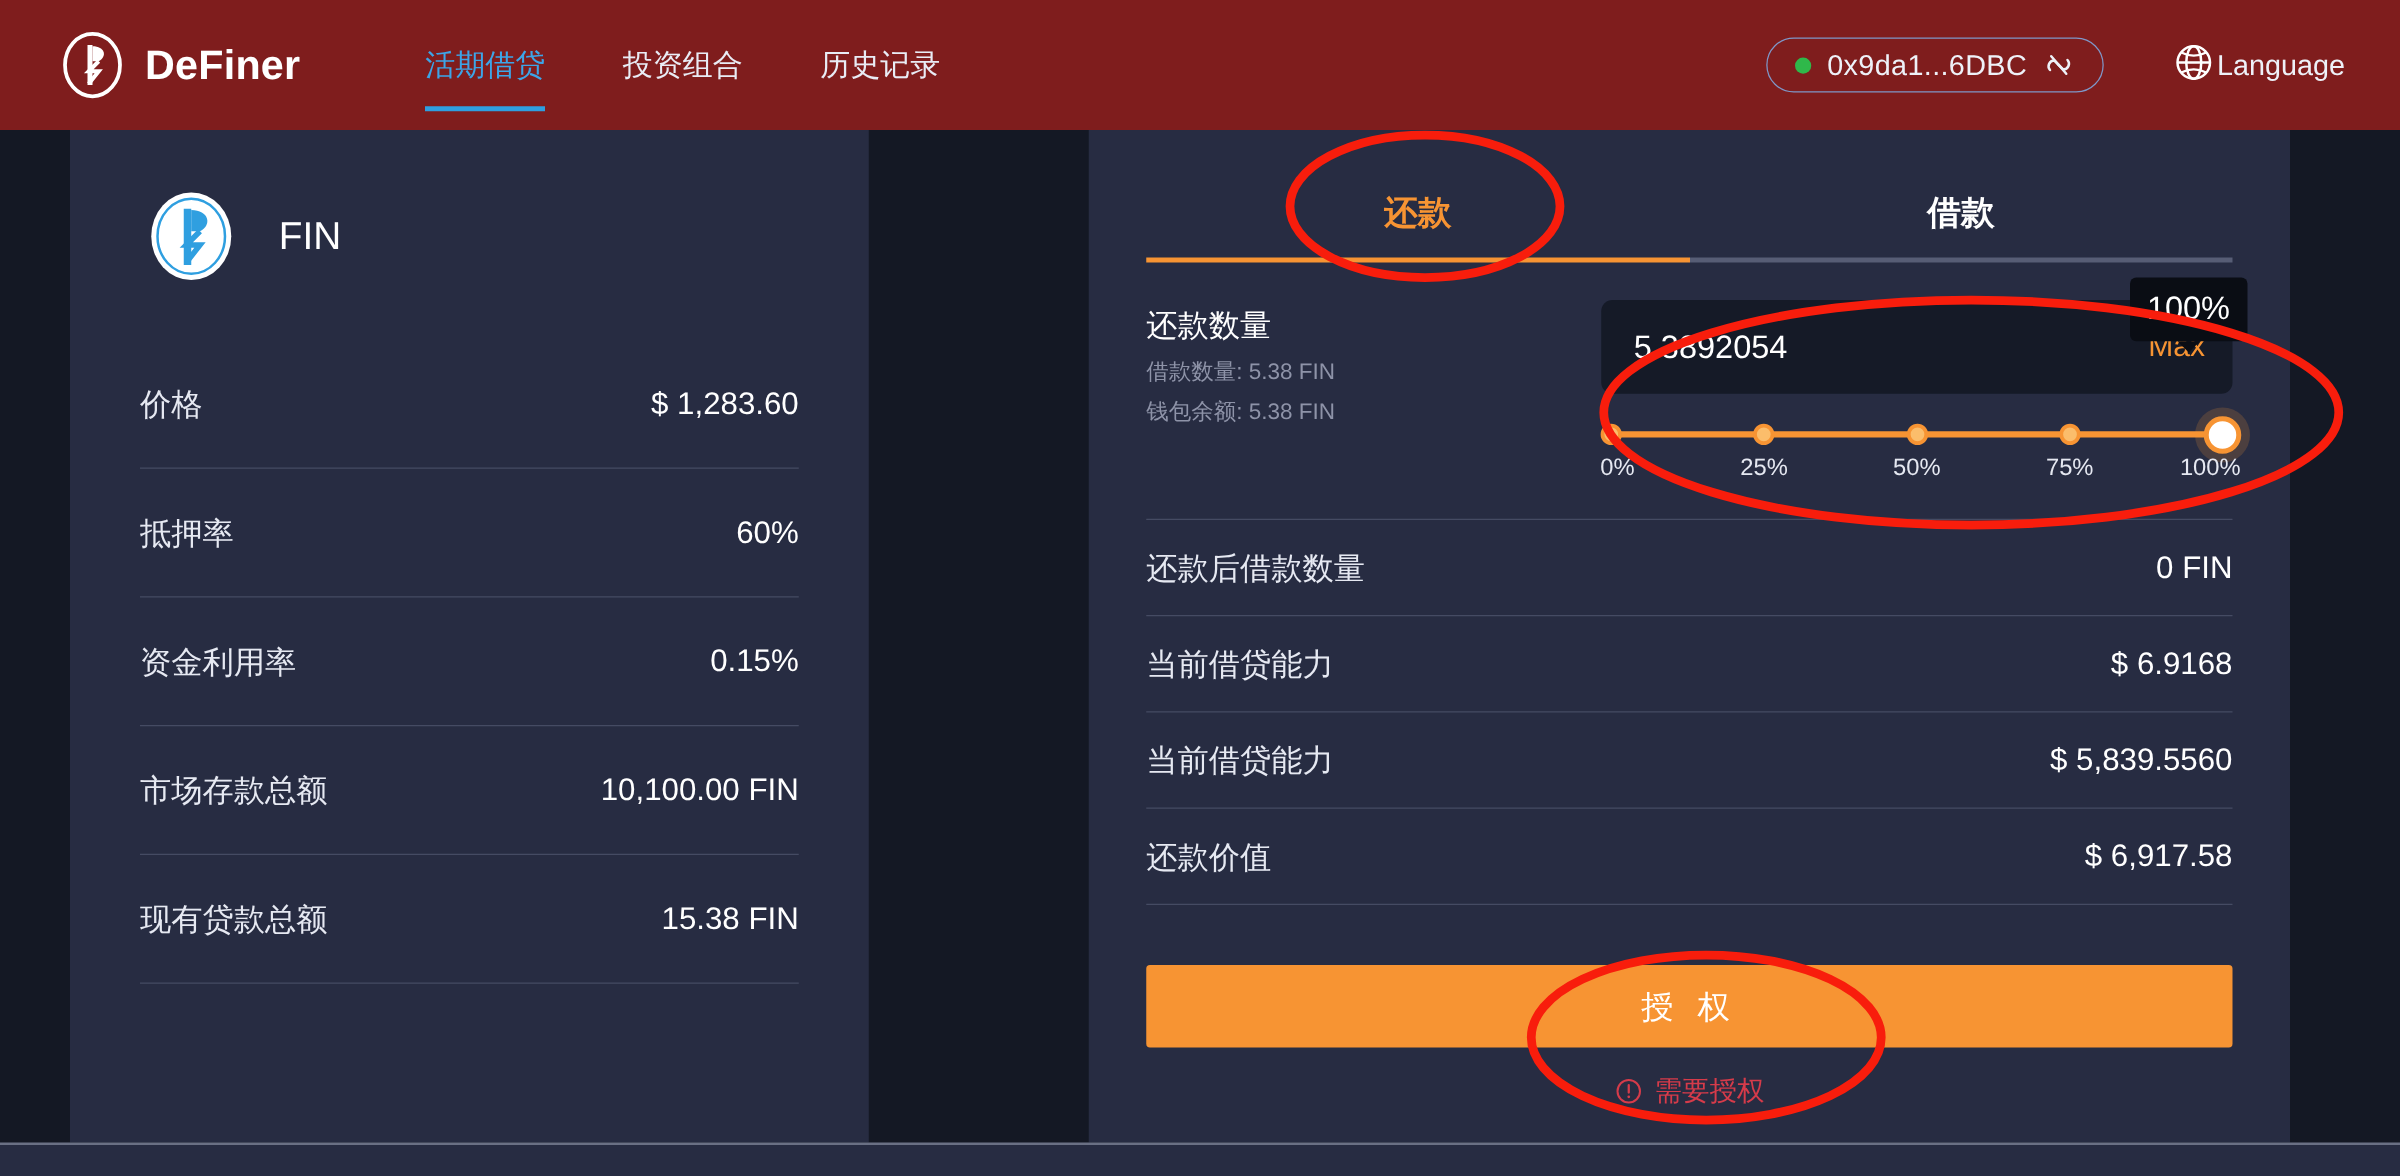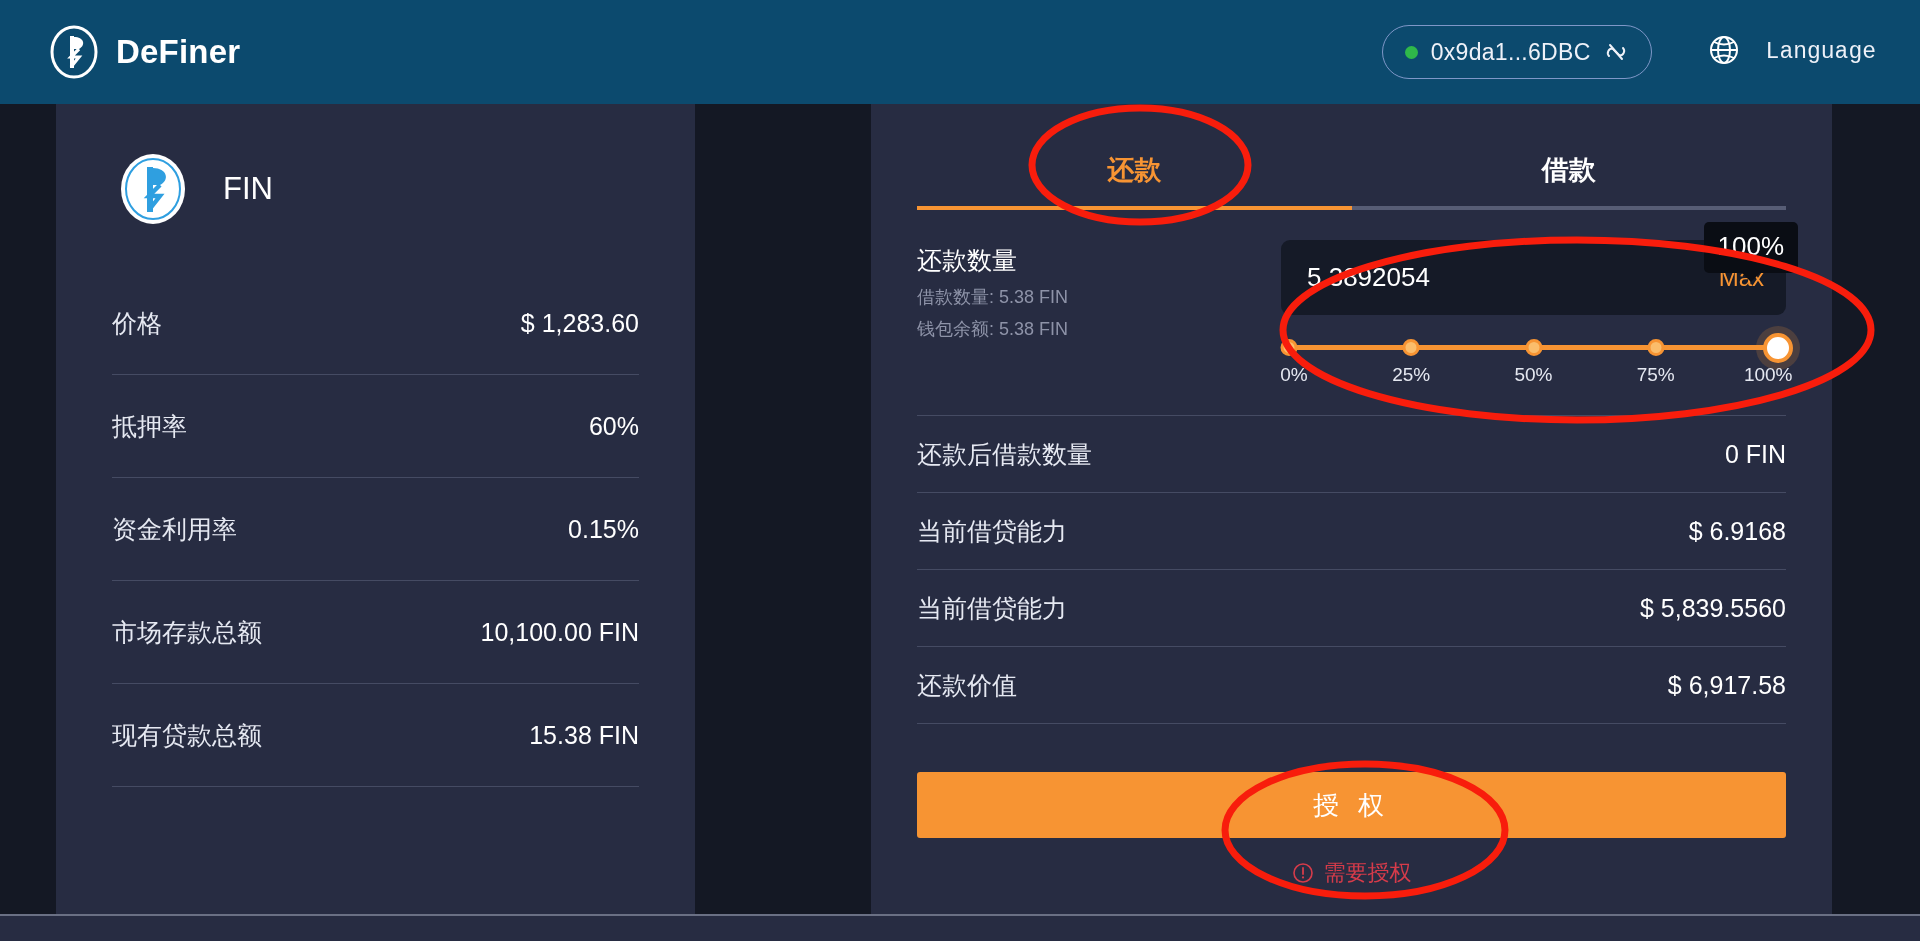--- a/index.html
+++ b/index.html
@@ -12,21 +12,21 @@
   #app {
     position: relative;
     width: 1920px; height: 941px;
     background: #141824;
   }
 
   
   .header {
     position: absolute; top: 0; left: 0;
     width: 1920px; height: 104px;
-    background: #0c4a6e;
+    background: #7f1d1d;
     display: flex; align-items: center;
   }
   .brand {
     display: flex; align-items: center;
     margin-left: 46px;
   }
   .brand-logo { width: 56px; height: 56px; flex: 0 0 56px; }
   .brand-name {
     color: #ffffff; font-size: 33px; font-weight: bold;
     letter-spacing: .2px; margin-left: 14px;
@@ -52,37 +52,37 @@
     content: "";
     position: absolute; left: 2px; right: 2px; bottom: 15px;
     height: 4px; background: #2f9fe0;
   }
   .header-right {
     position: absolute; right: 44px; top: 0; height: 104px;
     display: flex; align-items: center;
   }
   .wallet-chip {
     display: flex; align-items: center;
-    height: 54px;
+    height: 44px;
     border: 1.6px solid #7f97c8;
     border-radius: 28px;
     padding: 0 22px;
     cursor: pointer;
   }
   .wallet-dot {
     width: 13px; height: 13px; border-radius: 50%;
     background: #2fb84a; margin-right: 13px;
   }
   .wallet-addr { color: #eef1f8; font-size: 23px; letter-spacing: .3px; }
   .wallet-link-icon { margin-left: 12px; display: flex; }
   .lang {
     display: flex; align-items: center;
     margin-left: 56px; cursor: pointer;
   }
-  .lang-label { color: #eef1f8; font-size: 23px; margin-left: 26px; font-family: Liberation Mono, monospace; }
+  .lang-label { color: #eef1f8; font-size: 23px; margin-left: 3px; }
 
   
   .body-wrap {
     position: absolute; top: 104px; left: 0;
     width: 1920px; height: 837px;
   }
   .gutter-left {
     position: absolute; left: 0; top: 0;
     width: 56px; height: 810px;
     background: #141824;
@@ -279,20 +279,25 @@
         <svg width="56" height="56" viewBox="0 0 56 56">
           <ellipse cx="28" cy="28" rx="22" ry="25" fill="none" stroke="#ffffff" stroke-width="3"></ellipse>
           <path d="M24 12 L24 44 L28 44 L28 12 Z" fill="#ffffff"></path>
           <path d="M28 13 C38 13 40 21 33 25 L28 25 Z" fill="#ffffff"></path>
           <path d="M33 25 L25 33 L33 33 L25 43" fill="none" stroke="#ffffff" stroke-width="3.2" stroke-linejoin="miter"></path>
         </svg>
       </span>
       <span class="brand-name">DeFiner</span>
     </div>
 
+    <div class="nav">
+      <div class="nav-item active">活期借贷</div>
+      <div class="nav-item">投资组合</div>
+      <div class="nav-item">历史记录</div>
+    </div>
 
     <div class="header-right">
       <div class="wallet-chip">
         <span class="wallet-dot"></span>
         <span class="wallet-addr">0x9da1...6DBC</span>
         <span class="wallet-link-icon">
           <svg width="26" height="26" viewBox="0 0 26 26">
             <path d="M6 17 A4.5 4.5 0 0 1 9.5 9.5 L13 13" fill="none" stroke="#eef1f8" stroke-width="2" stroke-linecap="round"></path>
             <path d="M20 9 A4.5 4.5 0 0 1 16.5 16.5 L13 13" fill="none" stroke="#eef1f8" stroke-width="2" stroke-linecap="round"></path>
             <path d="M7 6 L19 20" stroke="#eef1f8" stroke-width="2" stroke-linecap="round"></path>

